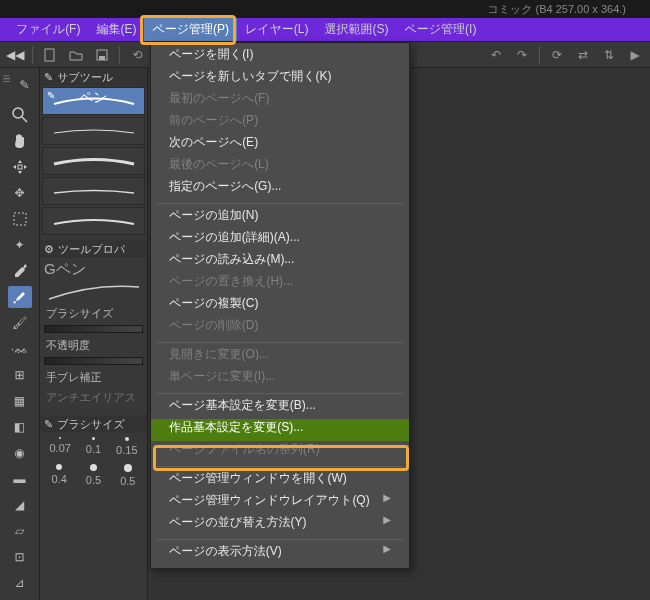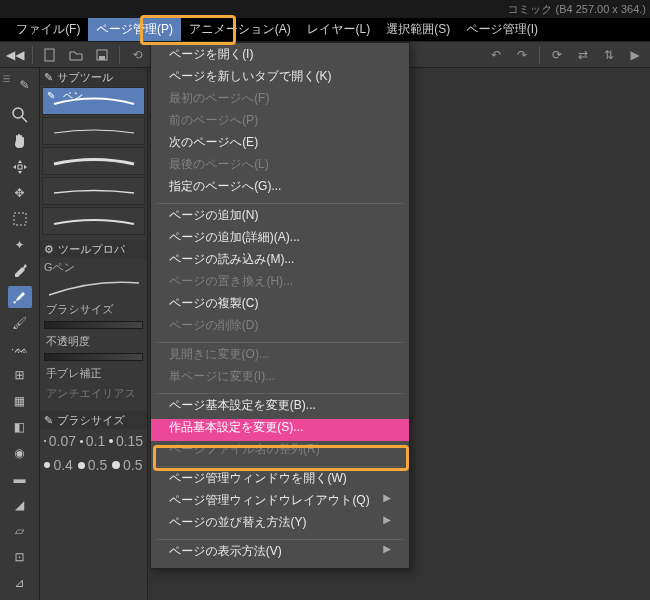--- a/index.html
+++ b/index.html
@@ -1,65 +1,65 @@
 <!DOCTYPE html>
 <html><head>
 <meta charset="utf-8">
 <style>
 * { margin: 0; padding: 0; box-sizing: border-box; user-select: none; }
 body { font-family: "Meiryo", "MS Gothic", sans-serif; font-size: 12px; background: #383838; color: #c8c8c8; width: 650px; height: 600px; overflow: hidden; position: relative; }
-.titlebar { height: 18px; background: #1a1a1a; color: #888; font-size: 11px; text-align: right; padding-right: 4px; line-height: 18px; }
-.menubar { height: 24px; background: #000000; display: flex; align-items: center; padding-left: 8px; border-bottom: 1px solid #222; }
+.titlebar { height: 18px; background: #1a1a1a; color: #888; font-size: 11px; text-align: right; padding-right: 24px; line-height: 18px; }
+.menubar { height: 24px; background: #6d28d9; display: flex; align-items: center; padding-left: 8px; border-bottom: 1px solid #222; }
 .menubar .item { padding: 3px 8px; color: #d0d0d0; font-size: 12px; }
 .menubar .item.active { background: #5a7fb8; color: #fff; }
 .toolbar { height: 26px; background: #383838; display: flex; align-items: center; padding: 0 6px; gap: 8px; border-bottom: 1px solid #222; }
 .toolbar .ticon { width: 18px; height: 18px; display: inline-flex; align-items: center; justify-content: center; color: #999; }
 .toolbar .sep { width: 1px; height: 18px; background: #555; }
 .workspace { display: flex; height: calc(100% - 68px); }
 .toolbox { width: 40px; background: #383838; display: flex; flex-direction: column; align-items: center; padding-top: 6px; gap: 4px; border-right: 1px solid #222; }
 .toolbox .tool { width: 24px; height: 22px; display: flex; align-items: center; justify-content: center; color: #bbb; }
 .toolbox .row2 { width: 36px; display: flex; justify-content: space-around; margin-bottom: 4px; }
 .toolbox .tri { font-size: 9px; color: #888; }
 .panel-col { width: 108px; background: #383838; border-right: 1px solid #222; display: flex; flex-direction: column; }
 .panel-head { height: 18px; background: #333; display: flex; align-items: center; gap: 4px; padding: 0 4px; font-size: 11px; color: #ccc; }
 .brush { height: 28px; background: #3a3a3a; border: 1px solid #2a2a2a; margin: 1px 2px; display: flex; align-items: center; justify-content: center; position: relative; }
 .brush.sel { background: #5a7fb8; }
 .brush-stroke { width: 90px; height: 12px; }
 .tprop { height: 18px; background: #333; display: flex; align-items: center; gap: 4px; padding: 0 4px; font-size: 11px; color: #ccc; margin-top: 4px; }
-.gpen { padding: 2px 4px; font-size: 11px; color: #aaa; }
+.gpen { padding: 2px 4px; font-size: 15px; color: #aaa; }
 .prop { height: 20px; padding: 0 6px; display: flex; align-items: center; font-size: 11px; color: #bbb; }
 .prop.dim { color: #777; }
 .slider { height: 8px; margin: 2px 4px; background: linear-gradient(90deg,#222,#444); border: 1px solid #1a1a1a; }
 .bs-panel { margin-top: 4px; }
 .bs-row { display: flex; justify-content: space-around; padding: 4px 2px; }
-.bs-dot { display: flex; flex-direction: row; align-items: center; gap: 3px; font-size: 14px; color: #aaa; }
+.bs-dot { display: flex; flex-direction: column; align-items: center; gap: 3px; font-size: 11px; color: #aaa; }
 .bs-dot .d { border-radius: 50%; background: #ddd; }
 .canvas-area { flex: 1; background: #333; }
 
 .ddmenu { position: absolute; top: 42px; left: 150px; width: 260px; background: #4c4c4c; border: 1px solid #222; box-shadow: 3px 3px 8px rgba(0,0,0,0.4); z-index: 100; padding: 3px 0; }
 .ddmenu .mi { height: 22px; padding: 0 18px; display: flex; align-items: flex-start; font-size: 12px; color: #e8e8e8; justify-content: space-between; }
 .ddmenu .mi.disabled { color: #808080; }
-.ddmenu .mi.hover { background: #ec4899; color: #fff; }
+.ddmenu .mi.hover { background: #4d7c0f; color: #fff; }
 .ddmenu .msep { height: 1px; background: #606060; margin: 3px 6px; }
 .ddmenu .arrow { font-size: 10px; color: #aaa; }
 
 .hl { position: absolute; border: 3px solid #f3a83a; border-radius: 4px; pointer-events: none; z-index: 200; }
 .hl.menu { top: 15px; left: 140px; width: 96px; height: 30px; }
 .hl.item { top: 445px; left: 153px; width: 256px; height: 26px; }
 svg { display: block; }
 </style>
 </head>
 <body>
 
 <div class="titlebar">コミック  (B4 257.00 x 364.)</div>
 
 <div class="menubar">
   <span class="item">ファイル(F)</span>
+  <span class="item">編集(E)</span>
   <span class="item active">ページ管理(P)</span>
-  <span class="item">アニメーション(A)</span>
   <span class="item">レイヤー(L)</span>
   <span class="item">選択範囲(S)</span>
   <span class="item">ページ管理(I)</span>
 </div>
 
 <div class="toolbar">
   <span class="tri">◀◀</span>
   <span class="sep"></span>
   <span class="ticon">
       <svg width="14" height="14" viewBox="0 0 14 14">
@@ -145,21 +145,21 @@
     <span class="tool">⊿</span>
   </div>
 
   <div class="panel-col">
     <div class="panel-head">
       <span>✎</span>
       <span>サブツール</span>
     </div>
     <div class="brush sel">
       <span style="position:absolute;left:4px;top:2px;font-size:10px;color:#fff">✎</span>
-      <span style="position:absolute;left:20px;top:1px;font-size:10px;color:#fff">ペン</span>
+      <span style="position:absolute;left:36px;top:1px;font-size:14px;color:#fff">ペン</span>
       <svg class="brush-stroke" viewBox="0 0 90 12">
           <path d="M5 9 Q 45 -2 85 9" stroke="#fff" stroke-width="2" fill="none"></path>
         </svg>
     </div>
     <div class="brush">
         <svg class="brush-stroke" viewBox="0 0 90 12">
           <path d="M5 8 Q 45 2 85 8" stroke="#ddd" stroke-width="1.2" fill="none"></path>
         </svg>
       </div>
     <div class="brush">

